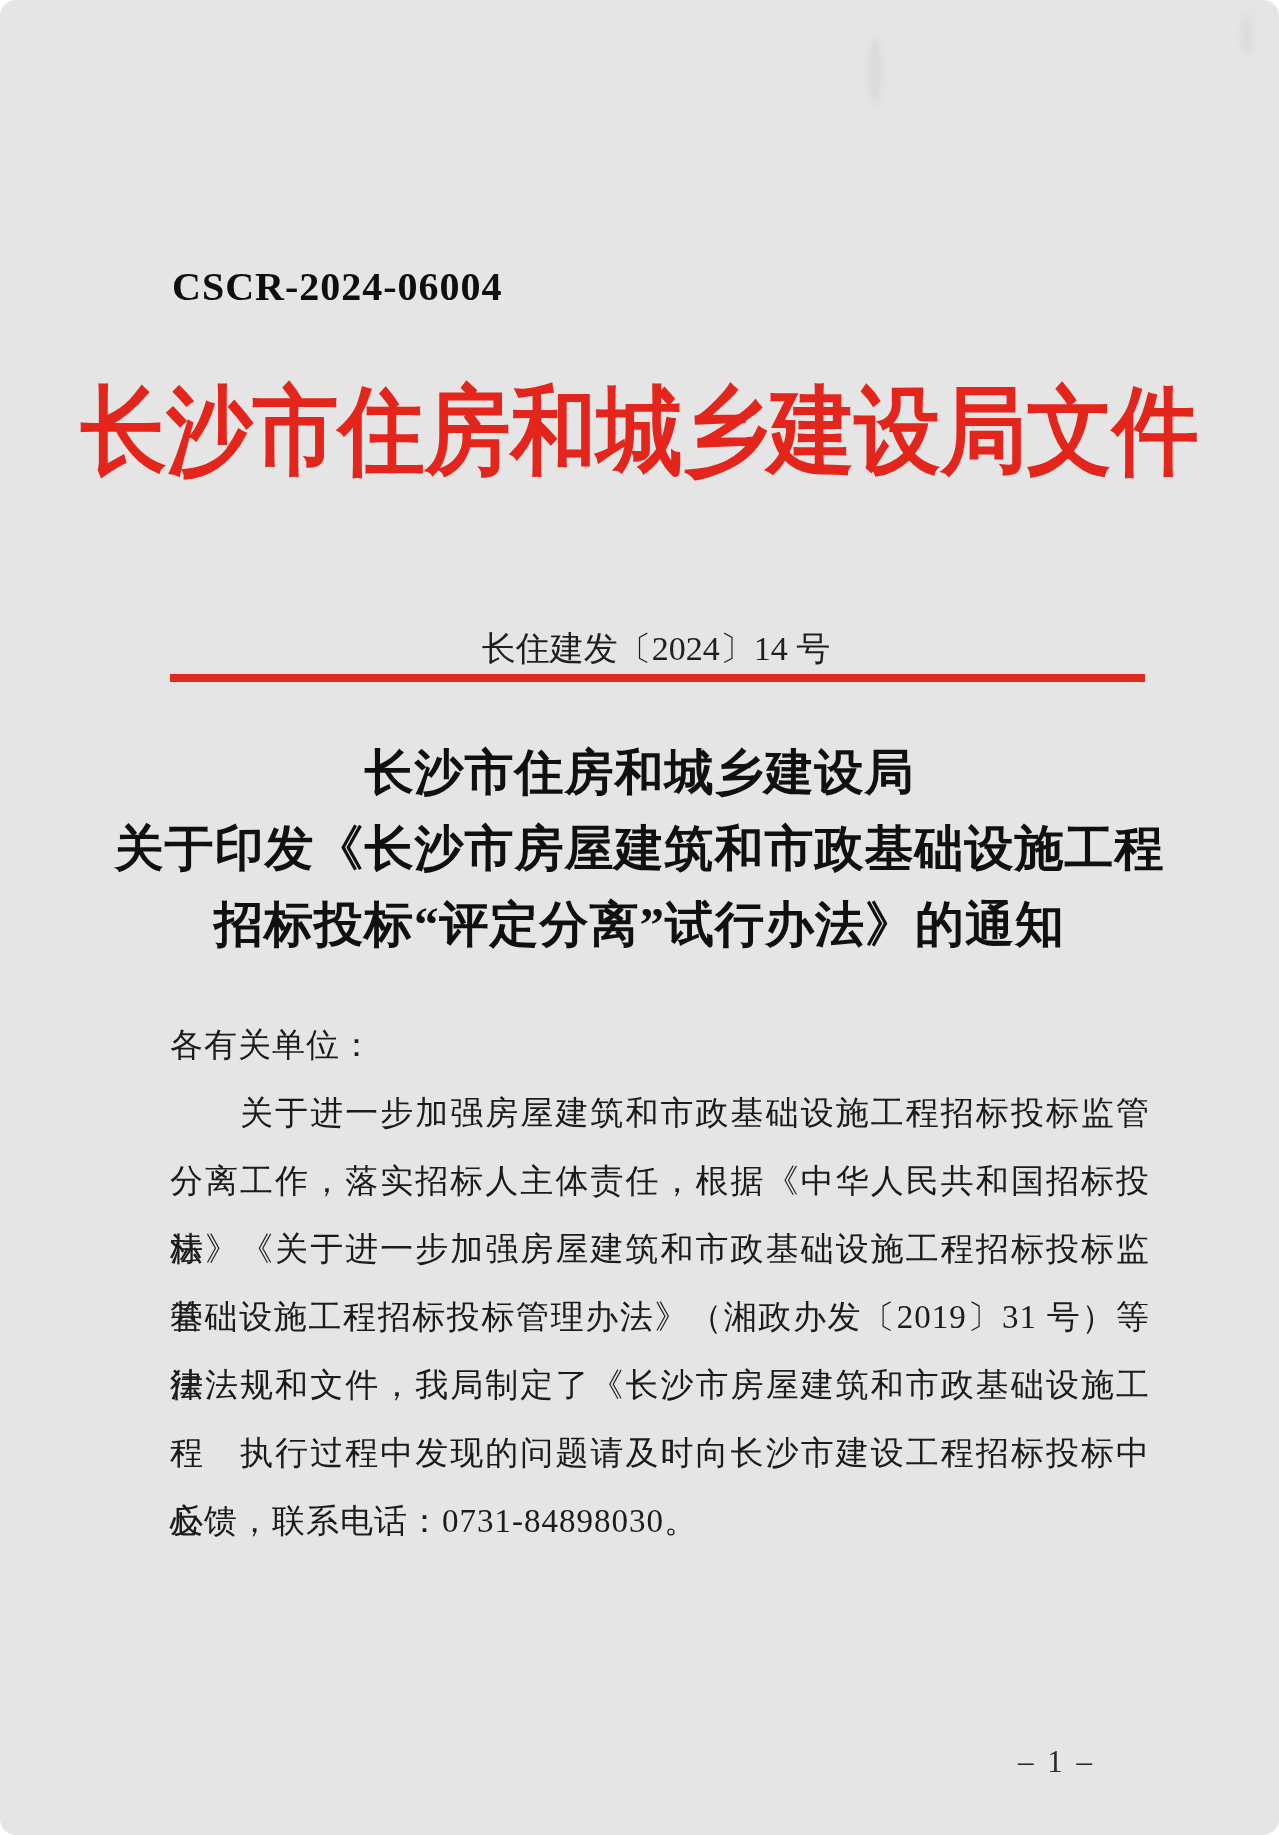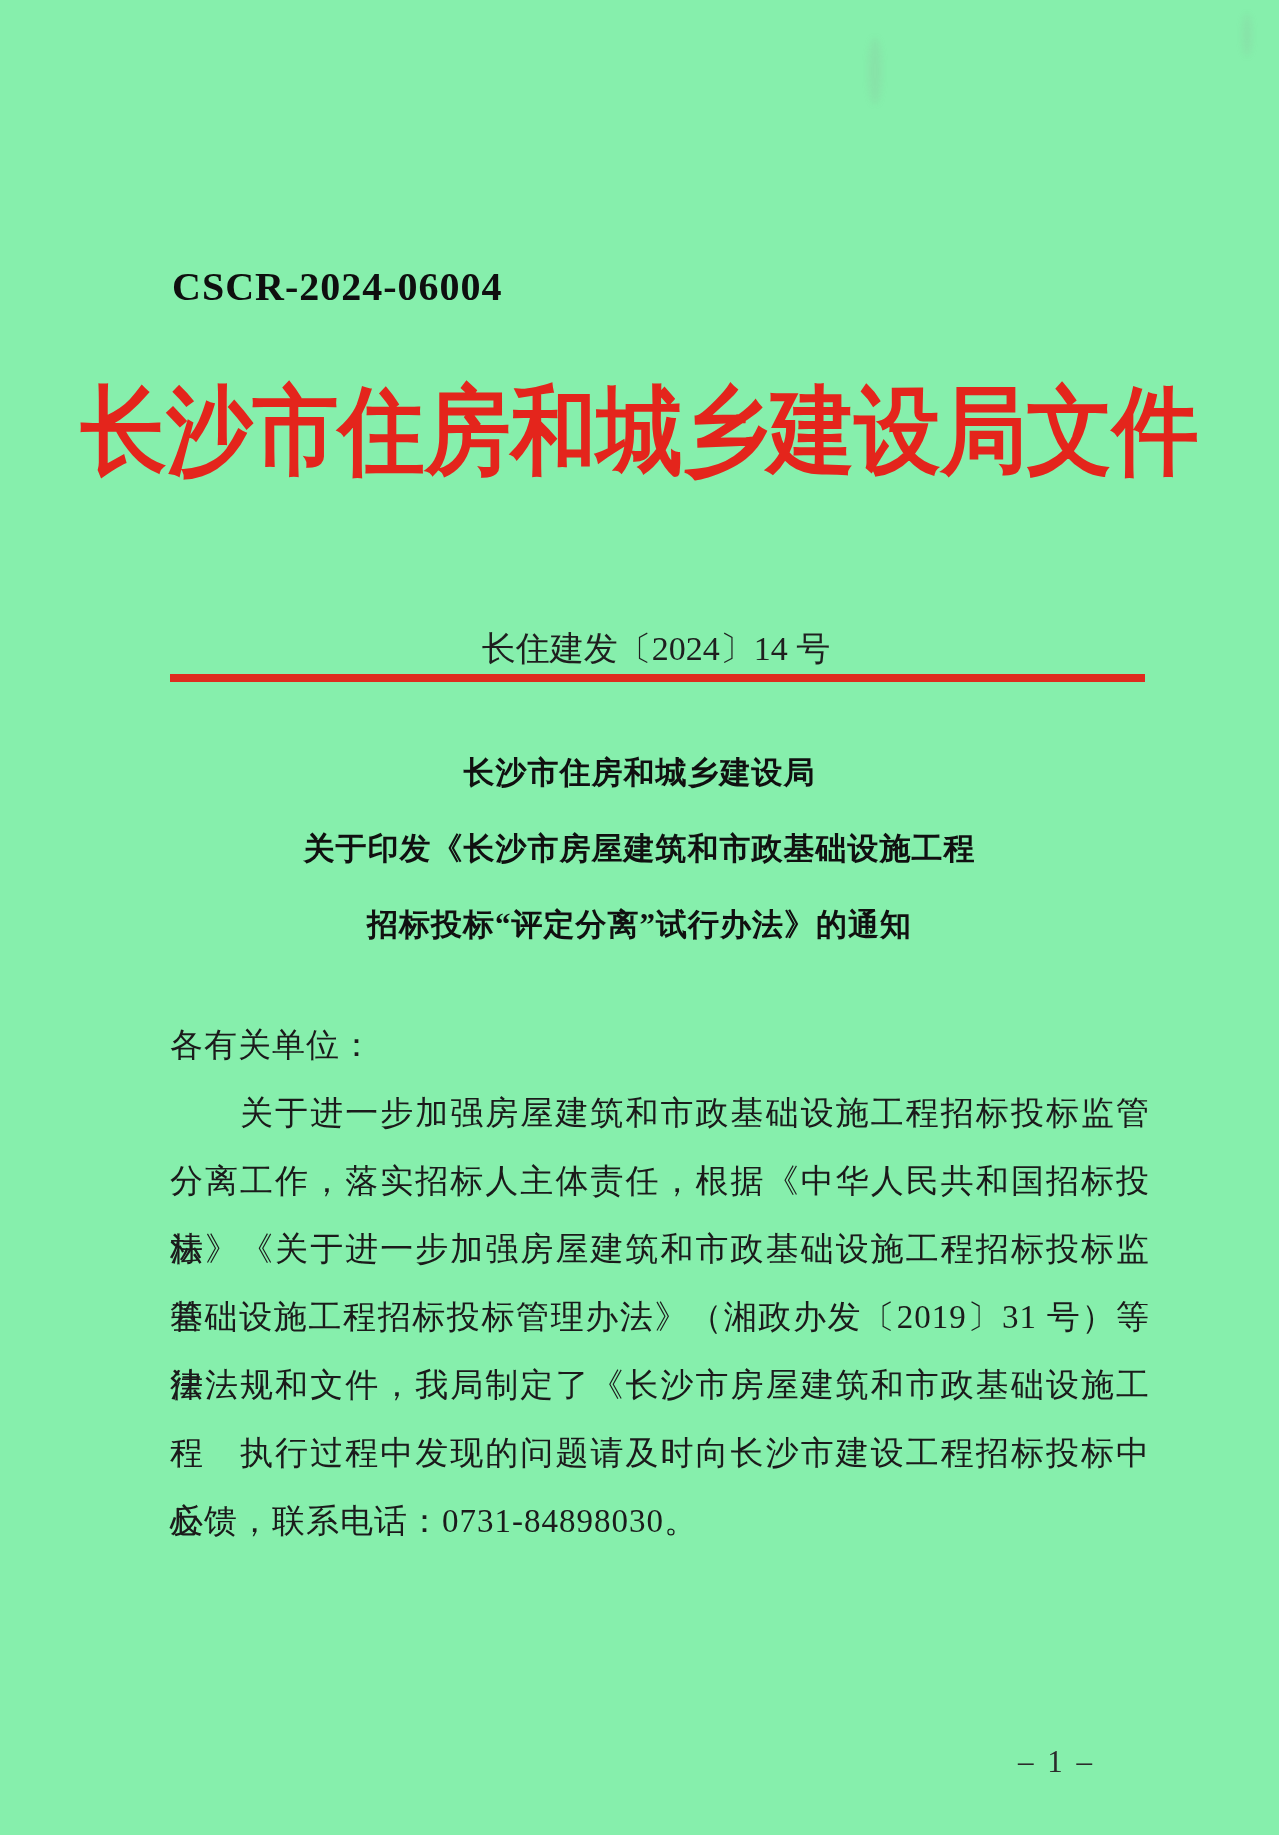--- a/index.html
+++ b/index.html
@@ -4,24 +4,25 @@
 <style>
   :root {
     --banner-red: #e4251c;
     --rule-red: #df2b1f;
   }
   html, body { margin: 0; padding: 0; background: #ffffff; }
   .page {
     position: relative;
     width: 1279px;
     height: 1835px;
-    background: #86efac;
+    background: #e5e5e5;
     overflow: hidden;
     font-family: "Liberation Serif", serif;
     color: #1c1c1c;
+    border-radius: 16px;
   }
   
   .smudge {
     position: absolute;
     background: rgba(150,150,150,0.12);
     border-radius: 50%;
     filter: blur(3px);
   }
   .smudge.a { left: 868px; top: 38px; width: 14px; height: 66px; }
   .smudge.b { left: 1242px; top: 14px; width: 10px; height: 42px; }
@@ -67,21 +68,21 @@
     width: 975px;
     height: 8px;
     background: var(--rule-red);
   }
   .headline {
     position: absolute;
     left: 0; right: 0;
     top: 735px;
     text-align: center;
     font-weight: bold;
-    font-size: 31px;
+    font-size: 49px;
     line-height: 76px;
     color: #101010;
     letter-spacing: 1px;
   }
   .body-text {
     position: absolute;
     left: 170px;
     top: 1011px;
     width: 980px;
     font-size: 33px;

